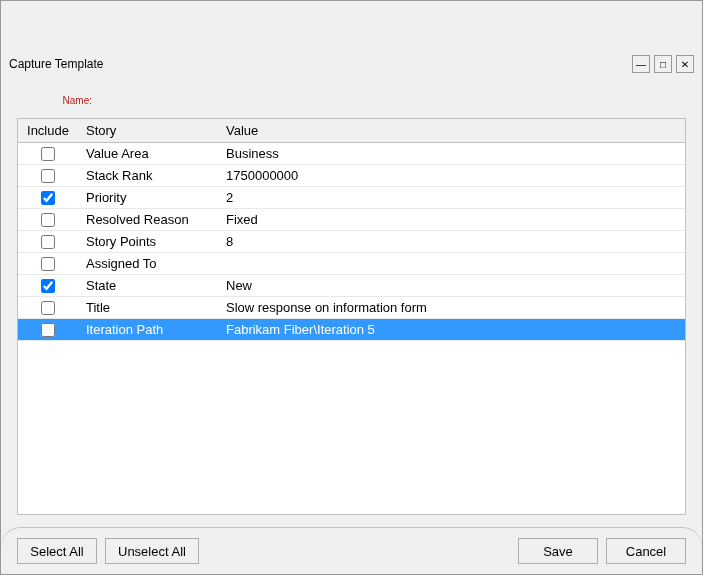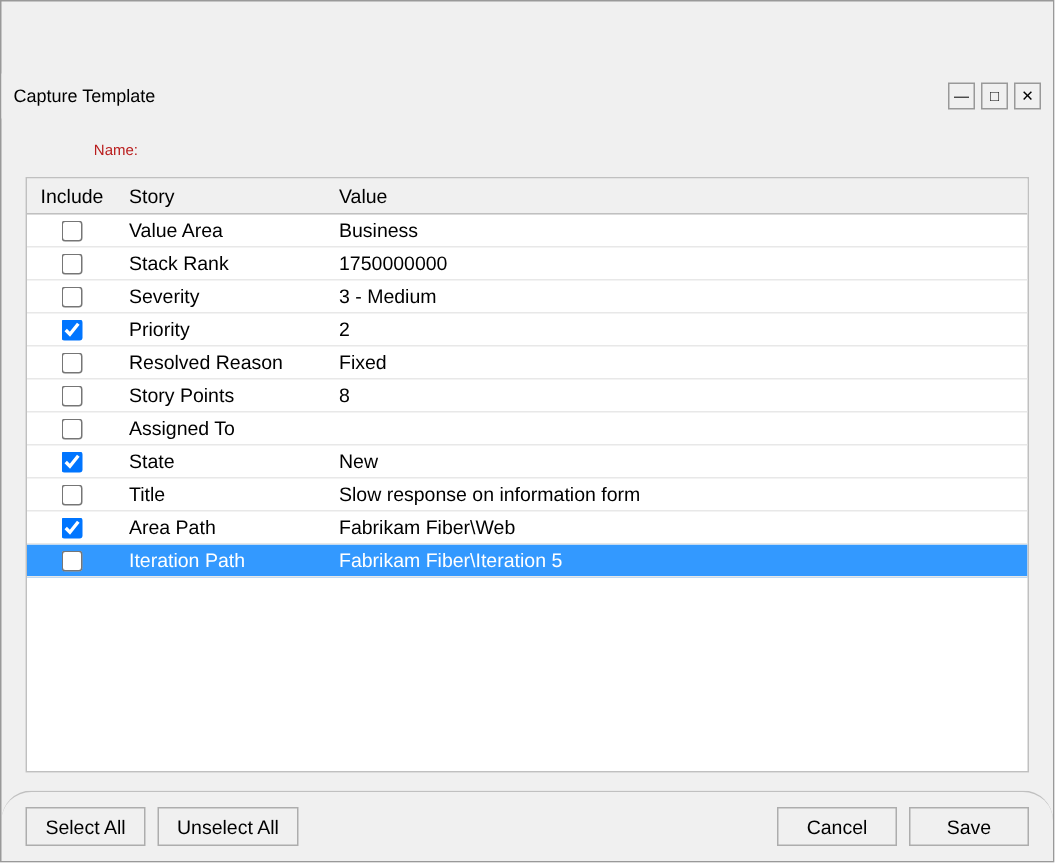--- a/index.html
+++ b/index.html
@@ -217,29 +217,20 @@
                 <div class="checkbox-cell">
                   <input type="checkbox" style="">
                 </div>
               </td>
               <td class="col-field">Stack Rank</td>
               <td>1750000000</td>
             </tr>
             <tr>
               <td class="col-include">
                 <div class="checkbox-cell">
-                  <input type="checkbox" style="">
-                </div>
-              </td>
-              <td class="col-field">Severity</td>
-              <td>3 - Medium</td>
-            </tr>
-            <tr>
-              <td class="col-include">
-                <div class="checkbox-cell">
                   <input type="checkbox" checked="" style="">
                 </div>
               </td>
               <td class="col-field">Priority</td>
               <td>2</td>
             </tr>
             <tr>
               <td class="col-include">
                 <div class="checkbox-cell">
                   <input type="checkbox" style="">
@@ -276,29 +267,20 @@
               <td>New</td>
             </tr>
             <tr>
               <td class="col-include">
                 <div class="checkbox-cell">
                   <input type="checkbox" style="">
                 </div>
               </td>
               <td class="col-field">Title</td>
               <td>Slow response on information form</td>
-            </tr>
-            <tr>
-              <td class="col-include">
-                <div class="checkbox-cell">
-                  <input type="checkbox" checked="" style="">
-                </div>
-              </td>
-              <td class="col-field">Area Path</td>
-              <td>Fabrikam Fiber\Web</td>
             </tr>
             <tr class="selected" style="background: rgb(51, 153, 255); color: rgb(255, 255, 255);">
               <td class="col-include">
                 <div class="checkbox-cell">
                   <input type="checkbox" style="accent-color: rgb(255, 255, 255);">
                 </div>
               </td>
               <td class="col-field" style="color: rgb(255, 255, 255);">Iteration Path</td>
               <td style="color: rgb(255, 255, 255);">Fabrikam Fiber\Iteration 5</td>
             </tr>
@@ -306,17 +288,17 @@
       </table>
     </div>
   </div>
 
   <div class="footer">
     <div class="footer-left">
       <button class="btn">Select All</button>
       <button class="btn">Unselect All</button>
     </div>
     <div class="footer-right">
+      <button class="btn">Save</button>
       <button class="btn">Cancel</button>
-      <button class="btn">Save</button>
     </div>
   </div>
 </div>
 
 </body></html>

